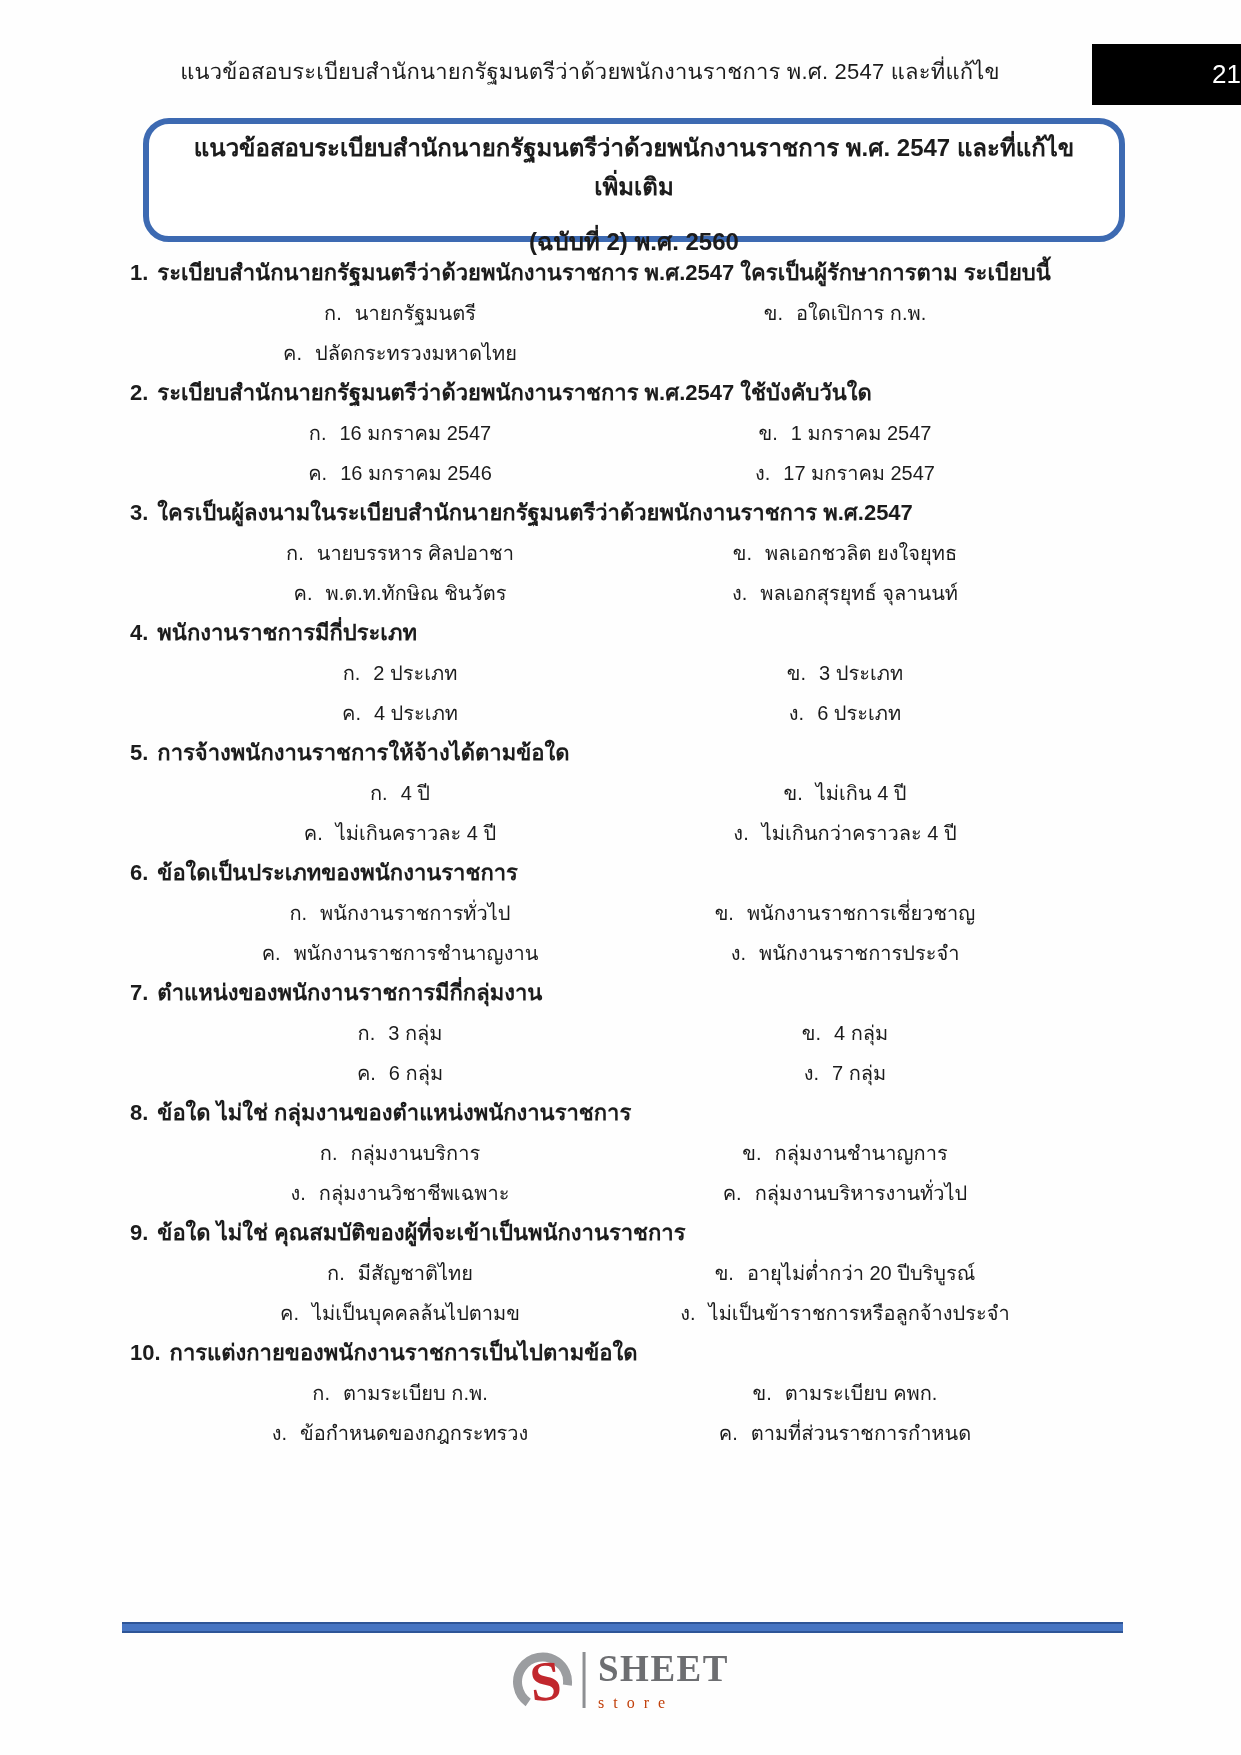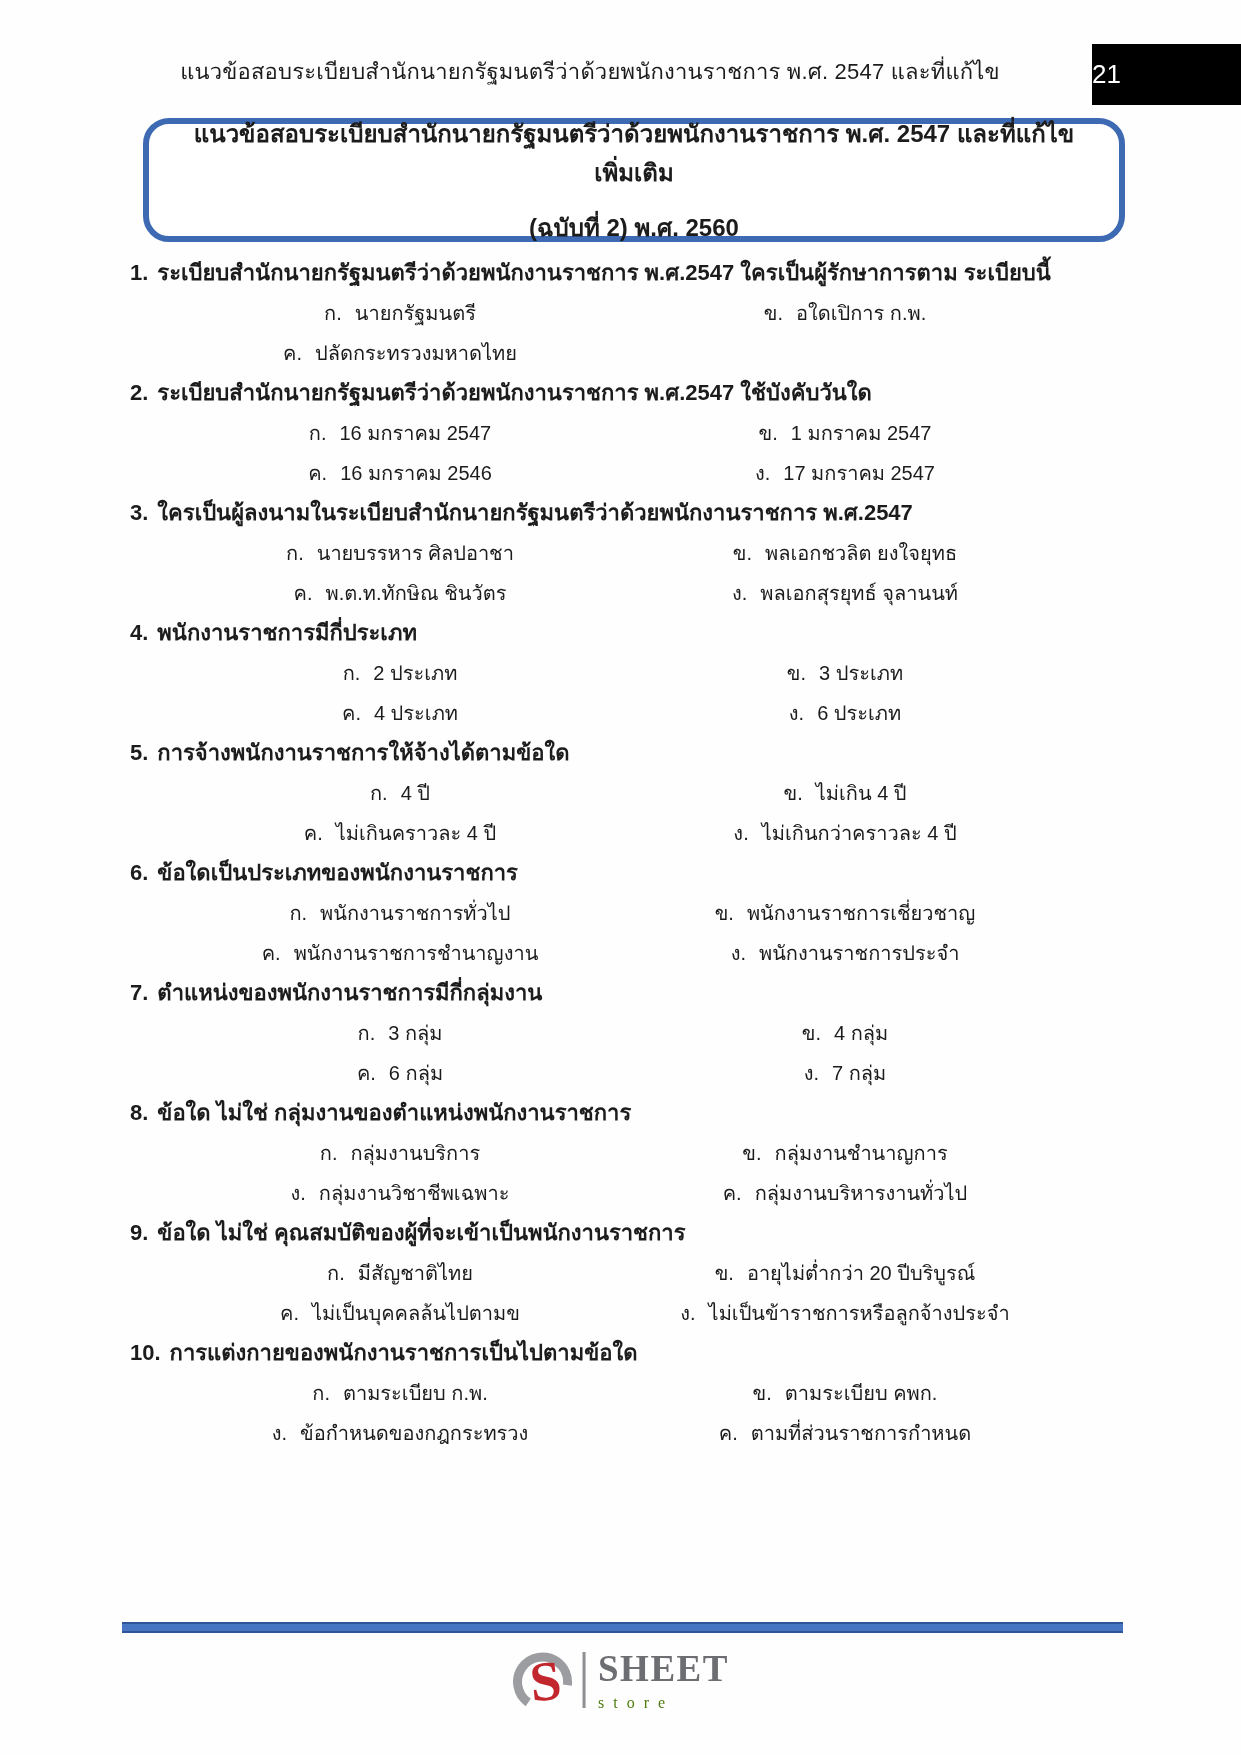--- a/index.html
+++ b/index.html
@@ -19,33 +19,33 @@
     text-align: center;
     font-size: 22px;
     letter-spacing: 0.2px;
   }
   .page-number-box {
     position: absolute;
     top: 44px; right: 0;
     width: 149px; height: 61px;
     background: #000000;
     color: #ffffff;
-    display: flex; align-items: center; justify-content: flex-start;
+    display: flex; align-items: center; justify-content: flex-end;
     font-size: 26px;
   }
   .title-box {
     position: absolute;
     top: 118px; left: 143px;
     width: 982px; height: 124px;
     box-sizing: border-box;
     border: 6px solid #3d6ab2;
     border-radius: 26px;
     background: #ffffff;
     display: flex; flex-direction: column;
-    align-items: center; justify-content: center;
+    align-items: center; 
     gap: 16px;
     font-weight: bold;
     font-size: 24px;
     text-align: center;
     padding: 4px 37px;
   }
   .questions {
     position: absolute;
     top: 253px; left: 130px;
     width: 995px;
@@ -94,21 +94,21 @@
   .logo-text-col { display: flex; flex-direction: column; font-family: Liberation Serif, serif; }
   .logo-brand {
     font-size: 37px;
     font-weight: bold;
     color: #6d6e71;
     letter-spacing: 1.5px;
     line-height: 1;
   }
   .logo-sub {
     font-size: 16px;
-    color: #4d7c0f;
+    color: #c2410c;
     letter-spacing: 9px;
     line-height: 1;
     margin-top: 8px;
   }
 </style>
 </head>
 <body>
 
 <div class="page-header-text">แนวข้อสอบระเบียบสำนักนายกรัฐมนตรีว่าด้วยพนักงานราชการ พ.ศ. 2547 และที่แก้ไข</div>
 <div class="page-number-box">

